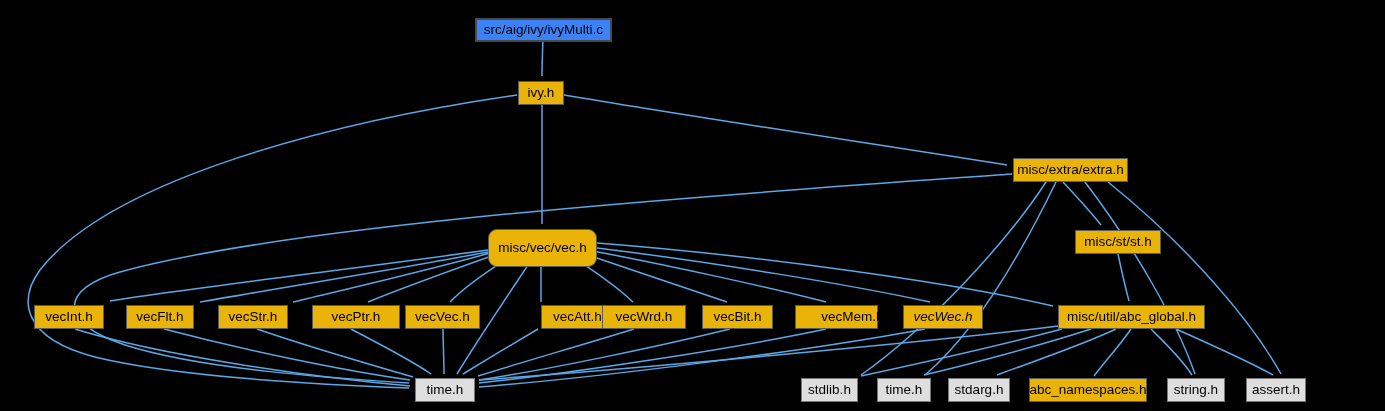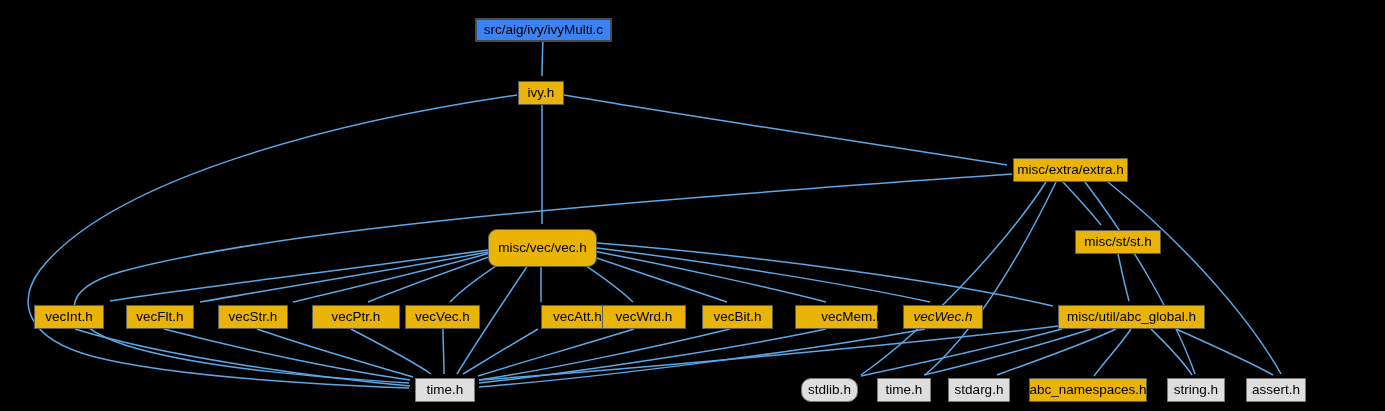--- a/index.html
+++ b/index.html
@@ -79,19 +79,19 @@
     <div class="node header" style="left: 218px; top: 305px; width: 70px; height: 24px;">vecStr.h</div>
     <div class="node header" style="left: 312px; top: 305px; width: 88px; height: 24px;">vecPtr.h</div>
     <div class="node header" style="left: 405px; top: 305px; width: 75px; height: 24px;">vecVec.h</div>
     <div class="node header" style="left: 505px; top: 305px; width: 73px; height: 24px; margin-left: 36px;">vecAtt.h</div>
     <div class="node header" style="left: 602px; top: 305px; width: 84px; height: 24px;">vecWrd.h</div>
     <div class="node header" style="left: 702px; top: 305px; width: 71px; height: 24px;">vecBit.h</div>
     <div class="node header" style="left: 795px; top: 305px; width: 83px; height: 24px; padding-left: 32px;">vecMem.h</div>
     <div class="node header" style="left: 903px; top: 305px; width: 80px; height: 24px; font-style: italic;">vecWec.h</div>
     <div class="node header" style="left: 1058px; top: 305px; width: 147px; height: 24px; text-align: center;">misc/util/abc_global.h</div>
     <div class="node system" style="left: 415px; top: 378px; width: 60px; height: 24px;">time.h</div>
-    <div class="node system" style="left: 801px; top: 378px; width: 57px; height: 24px; border-radius: 10px;">stdlib.h</div>
+    <div class="node system" style="left: 801px; top: 378px; width: 57px; height: 24px;">stdlib.h</div>
     <div class="node system" style="left: 877px; top: 378px; width: 54px; height: 24px;">time.h</div>
     <div class="node system" style="left: 948px; top: 378px; width: 62px; height: 24px;">stdarg.h</div>
     <div class="node header" style="left: 1029px; top: 378px; width: 118px; height: 24px;">abc_namespaces.h</div>
     <div class="node system" style="left: 1167px; top: 378px; width: 58px; height: 24px;">string.h</div>
     <div class="node system" style="left: 1246px; top: 378px; width: 60px; height: 24px;">assert.h</div>
   </div>
 
 </body></html>

